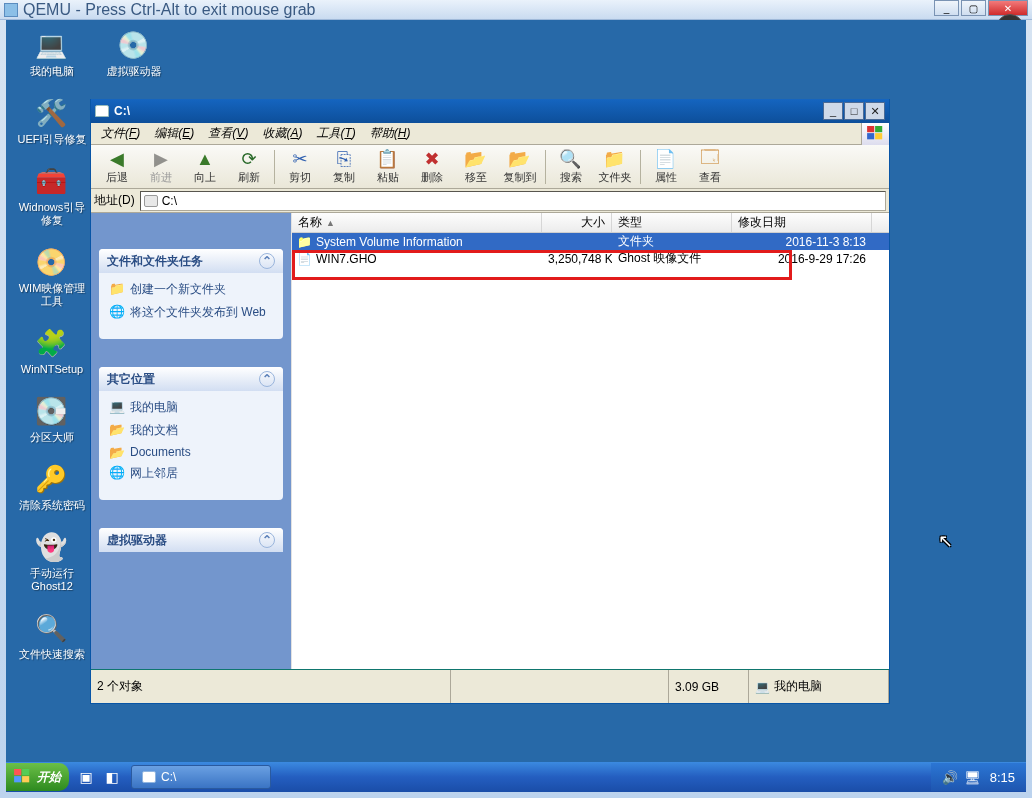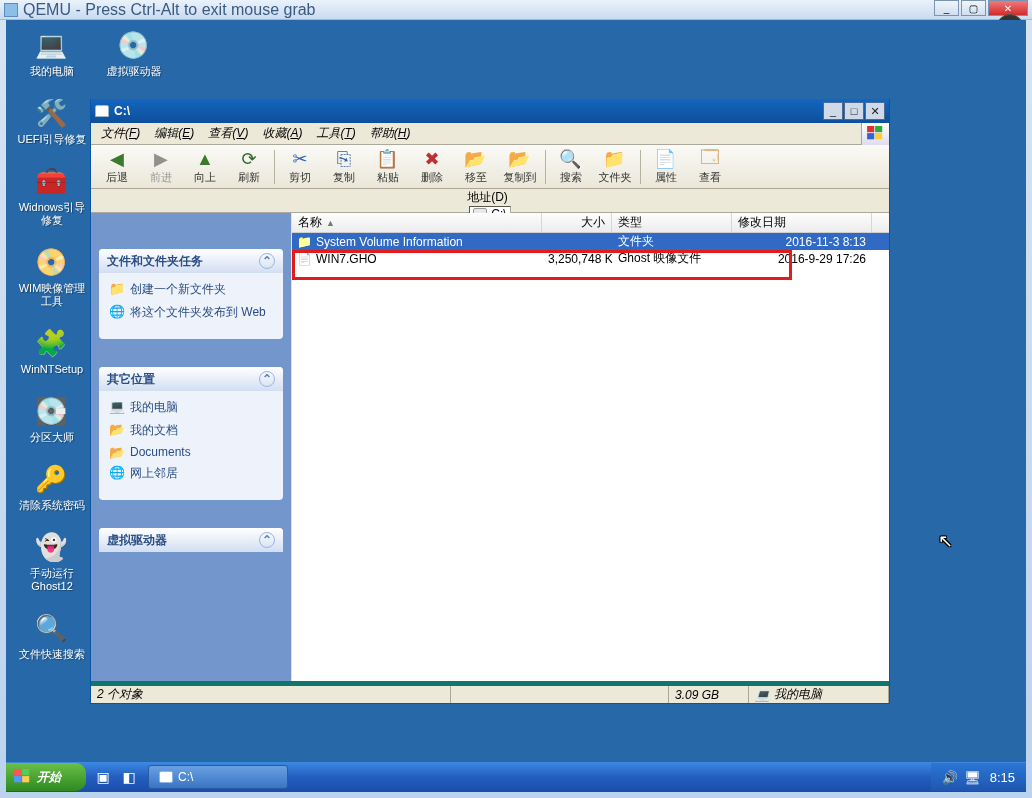--- a/index.html
+++ b/index.html
@@ -38,21 +38,21 @@
 .exp-menubar .winlogo { margin-left: auto; width: 28px; height: 22px; display: flex; align-items: center; justify-content: center; background: linear-gradient(#fff,#dde); border-left: 1px solid #aca899; }
 
 .exp-toolbar { height: 44px; background: linear-gradient(#fafaf7,#eae7d8); border-bottom: 1px solid #aca899; display: flex; align-items: center; padding-left: 4px; }
 .tbtn { width: 44px; height: 40px; text-align: center; cursor: pointer; display: flex; flex-direction: column; align-items: center; justify-content: center; }
 .tbtn .ti { font-size: 18px; height: 22px; display: flex; align-items: center; justify-content: center; }
 .tbtn .tl { font-size: 11px; color: #333; }
 .tbtn.disabled .tl { color: #999; }
 .tbtn.disabled .ti { opacity: .4; }
 .tsep { width: 1px; height: 34px; background: #b5b29f; margin: 0 3px; }
 
-.exp-addrbar { height: 24px; background: #ece9d8; border-bottom: 1px solid #aca899; display: flex; align-items: center; padding: 0 3px; flex-direction: column; }
+.exp-addrbar { height: 24px; background: #ece9d8; border-bottom: 1px solid #aca899; display: flex; align-items: center; padding: 0 3px; }
 .exp-addrbar .al { margin-right: 5px; }
 .addr-field { flex: 1; height: 20px; background: #fff; border: 1px inset #aca899; display: flex; align-items: center; padding: 0 3px; }
 .addr-field .di { width: 14px; height: 12px; background: #e8e8e8; border: 1px solid #999; margin-right: 4px; border-radius: 2px; }
 
 .exp-body { flex: 1; display: flex; background: #fff; overflow: hidden; }
 
 
 .taskpane { width: 200px; background: #7396cd; padding: 8px; overflow: auto; }
 .taskbox { background: #eef3fb; border-radius: 4px; margin-bottom: 14px; margin-top: 28px; }
 .taskbox-hd { background: linear-gradient(#fff,#d2def2); height: 24px; display: flex; align-items: center; padding: 0 8px; font-weight: bold; color: #2a4d84; border-radius: 4px 4px 0 0; }
@@ -73,30 +73,30 @@
 .frow .fc.name { width: 250px; display: flex; align-items: center; }
 .frow .fc.size { width: 70px; text-align: right; }
 .frow .fc.type { width: 120px; }
 .frow .fc.date { width: 140px; text-align: right; }
 .frow.selected { background: #316ac5; color: #fff; }
 .frow.selected .fico { filter: brightness(1.5); }
 .fico { width: 14px; height: 14px; margin-right: 4px; display: inline-flex; align-items: center; justify-content: center; font-size: 12px; }
 .highlight-box { position: absolute; border: 3px solid #e21b1b; pointer-events: none; }
 
 
-.exp-status { height: 22px; background: #ece9d8; border-top: 5px solid #0f766e; display: flex; align-items: center; font-style: italic; }
+.exp-status { height: 34px; background: #ece9d8; border-top: 1px solid #0f766e; display: flex; align-items: center; }
 .stat-cell { border-right: 1px solid #aca899; height: 100%; display: flex; align-items: center; padding: 0 6px; }
 .stat-cell.first { width: 360px; }
 .stat-cell.mid { flex: 1; }
 .stat-cell.sz { width: 80px; }
 .stat-cell.loc { width: 140px; }
 
 
 .guest-taskbar { position: absolute; left: 0; right: 0; bottom: 0; height: 30px; background: linear-gradient(#3b8ae0,#245ec0 50%,#1a4da8); display: flex; align-items: center; }
-.start-btn { height: 28px; padding: 0 25px 0 8px; background: linear-gradient(#6bbf47,#2d8a1f); color: #fff; font-weight: bold; display: flex; align-items: center; border-radius: 0 10px 10px 0; font-style: italic; font-size: 13px; }
+.start-btn { height: 28px; padding: 0 8px 0 8px; background: linear-gradient(#6bbf47,#2d8a1f); color: #fff; font-weight: bold; display: flex; align-items: center; border-radius: 0 10px 10px 0; font-style: italic; font-size: 13px; }
 .start-btn .flag { width: 18px; height: 16px; margin-right: 5px; display: inline-block; }
 .ql { display: flex; margin-left: 4px; }
 .ql-item { width: 22px; height: 24px; margin: 0 2px; display: flex; align-items: center; justify-content: center; color: #fff; font-size: 14px; cursor: pointer; }
 .task-item { margin-left: 6px; height: 24px; background: linear-gradient(#6aa0e2,#3a74c4); border: 1px solid #2a5a9f; border-radius: 3px; display: flex; align-items: center; padding: 0 10px; color: #fff; min-width: 140px; cursor: pointer; }
 .task-item .ti-ico { width: 14px; height: 12px; background: #fff; border: 1px solid #90b5e0; margin-right: 5px; border-radius: 2px; }
 .tray { margin-left: auto; height: 28px; background: linear-gradient(#2b76d4,#1e56b0); display: flex; align-items: center; padding: 0 8px; color: #fff; }
 .tray .tic { margin: 0 3px; font-size: 13px; }
 
 
 .cursor { position: absolute; left: 932px; top: 510px; font-size: 18px; color: #fff; text-shadow: 1px 1px 0 #000, -1px -1px 0 #000, 1px -1px 0 #000, -1px 1px 0 #000; pointer-events: none; }

